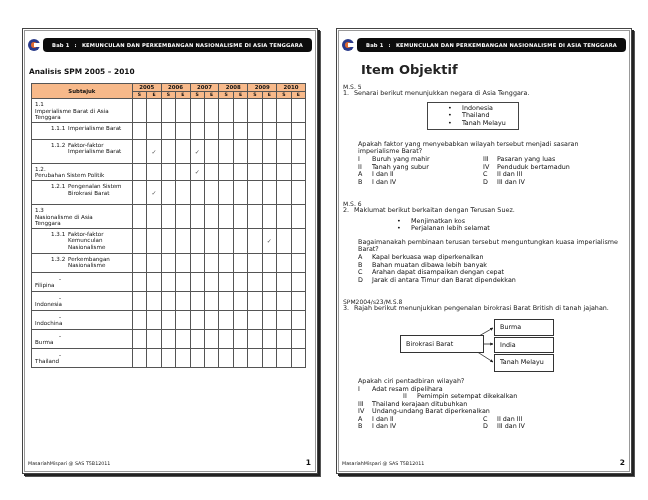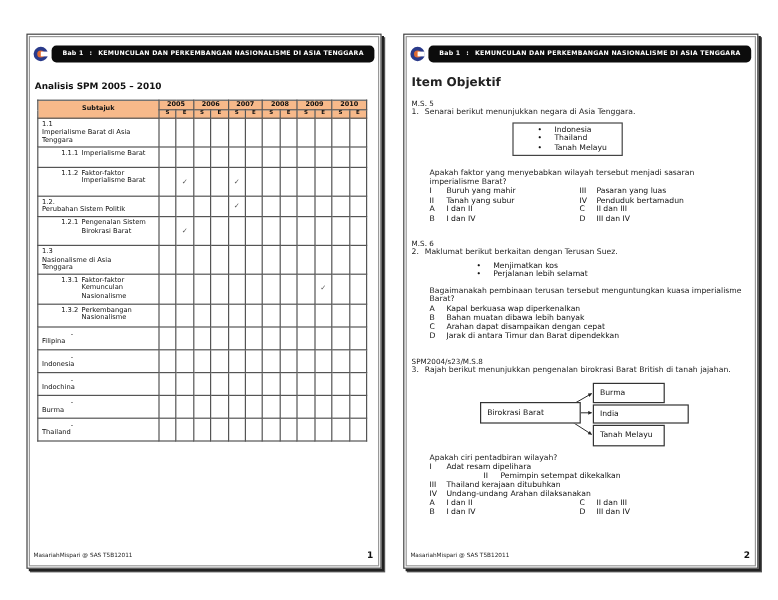--- a/index.html
+++ b/index.html
@@ -53,21 +53,21 @@
   .sub.l2 .txt { width: 60px; }
   .sub.l3 { vertical-align: middle !important; }
   .sub.l3 .num { margin-left: 24px; width: 19px; }
   .sub.l3 .txt { width: 54px; }
 
   .footer { position: absolute; left: 5px; bottom: 7px; font-size: 4.8px; color: #222; }
   .pnum { position: absolute; right: 6px; bottom: 6px; font-size: 7.5px; font-weight: bold; }
 
   
   .p2 { position: absolute; left: 6px; font-size: 6.4px; line-height: 7.2px; color: #222; }
-  .p2-title { top: 37px; font-weight: bold; font-size: 10px; }
+  .p2-title { top: 37px; font-weight: bold; font-size: 13px; margin-left: 18px; }
   .ms { font-size: 6px; }
   .q { white-space: nowrap; }
   .q .qn { display: inline-block; width: 11px; }
   .boxlist {
     position: absolute; left: 90px; width: 92px; border: 0.8px solid #444; padding: 2px 0 2px 20px;
     font-size: 6.4px; line-height: 7.4px;
   }
   .bul { position: absolute; font-size: 6.4px; line-height: 7.4px; }
   .bul span.dot { display: inline-block; width: 14px; }
   .opt { position: absolute; font-size: 6.4px; line-height: 7.2px; }
@@ -368,28 +368,28 @@
       <marker id="ah" markerWidth="4" markerHeight="4" refX="3.5" refY="2" orient="auto">
         <path d="M0,0 L4,2 L0,4 z" fill="#222"></path>
       </marker>
     </defs>
     <line x1="128" y1="315" x2="156" y2="299" stroke="#222" stroke-width="0.8" marker-end="url(#ah)"></line>
     <line x1="128" y1="315" x2="156" y2="315" stroke="#222" stroke-width="0.8" marker-end="url(#ah)"></line>
     <line x1="128" y1="315" x2="156" y2="333" stroke="#222" stroke-width="0.8" marker-end="url(#ah)"></line>
   </svg>
   <div class="dbox" style="left:63px; top:306px; width:84px; height:18px; line-height:16px; padding-left:5px;">Birokrasi Barat</div>
   <div class="dbox" style="left:157px; top:290px; width:60px; height:17px;">Burma</div>
-  <div class="dbox" style="left:157px; top:308px; width:80px; height:16px;">India</div>
+  <div class="dbox" style="left:157px; top:308px; width:60px; height:16px;">India</div>
   <div class="dbox" style="left:157px; top:325px; width:60px; height:18px;">Tanah Melayu</div>
 
   <div class="p2" style="top:349px; left:21px;">Apakah ciri pentadbiran wilayah?</div>
   <div class="opt" style="top:356.5px; left:21px;"><span class="k">I</span><span>Adat resam dipelihara</span></div>
   <div class="opt" style="top:364px; left:21px;margin-left:45px;"><span class="k">II</span><span>Pemimpin setempat dikekalkan</span></div>
   <div class="opt" style="top:371.5px; left:21px;"><span class="k">III</span><span>Thailand kerajaan ditubuhkan</span></div>
-  <div class="opt" style="top:379px; left:21px;"><span class="k">IV</span><span>Undang-undang Arahan dilaksanakan</span></div>
+  <div class="opt" style="top:379px; left:21px;"><span class="k">IV</span><span>Undang-undang Barat diperkenalkan</span></div>
   <div class="opt" style="top:386.5px; left:21px;"><span class="k">A</span><span>I dan II</span></div>
   <div class="opt" style="top:394px; left:21px;"><span class="k">B</span><span>I dan IV</span></div>
   <div class="opt" style="top:386.5px; left:146px;"><span class="k">C</span><span>II dan III</span></div>
   <div class="opt" style="top:394px; left:146px;"><span class="k">D</span><span>III dan IV</span></div>
 
   <div class="footer">MasariahMispari @ SAS T5B12011</div>
   <div class="pnum">2</div>
 </div>
 
 </body></html>

